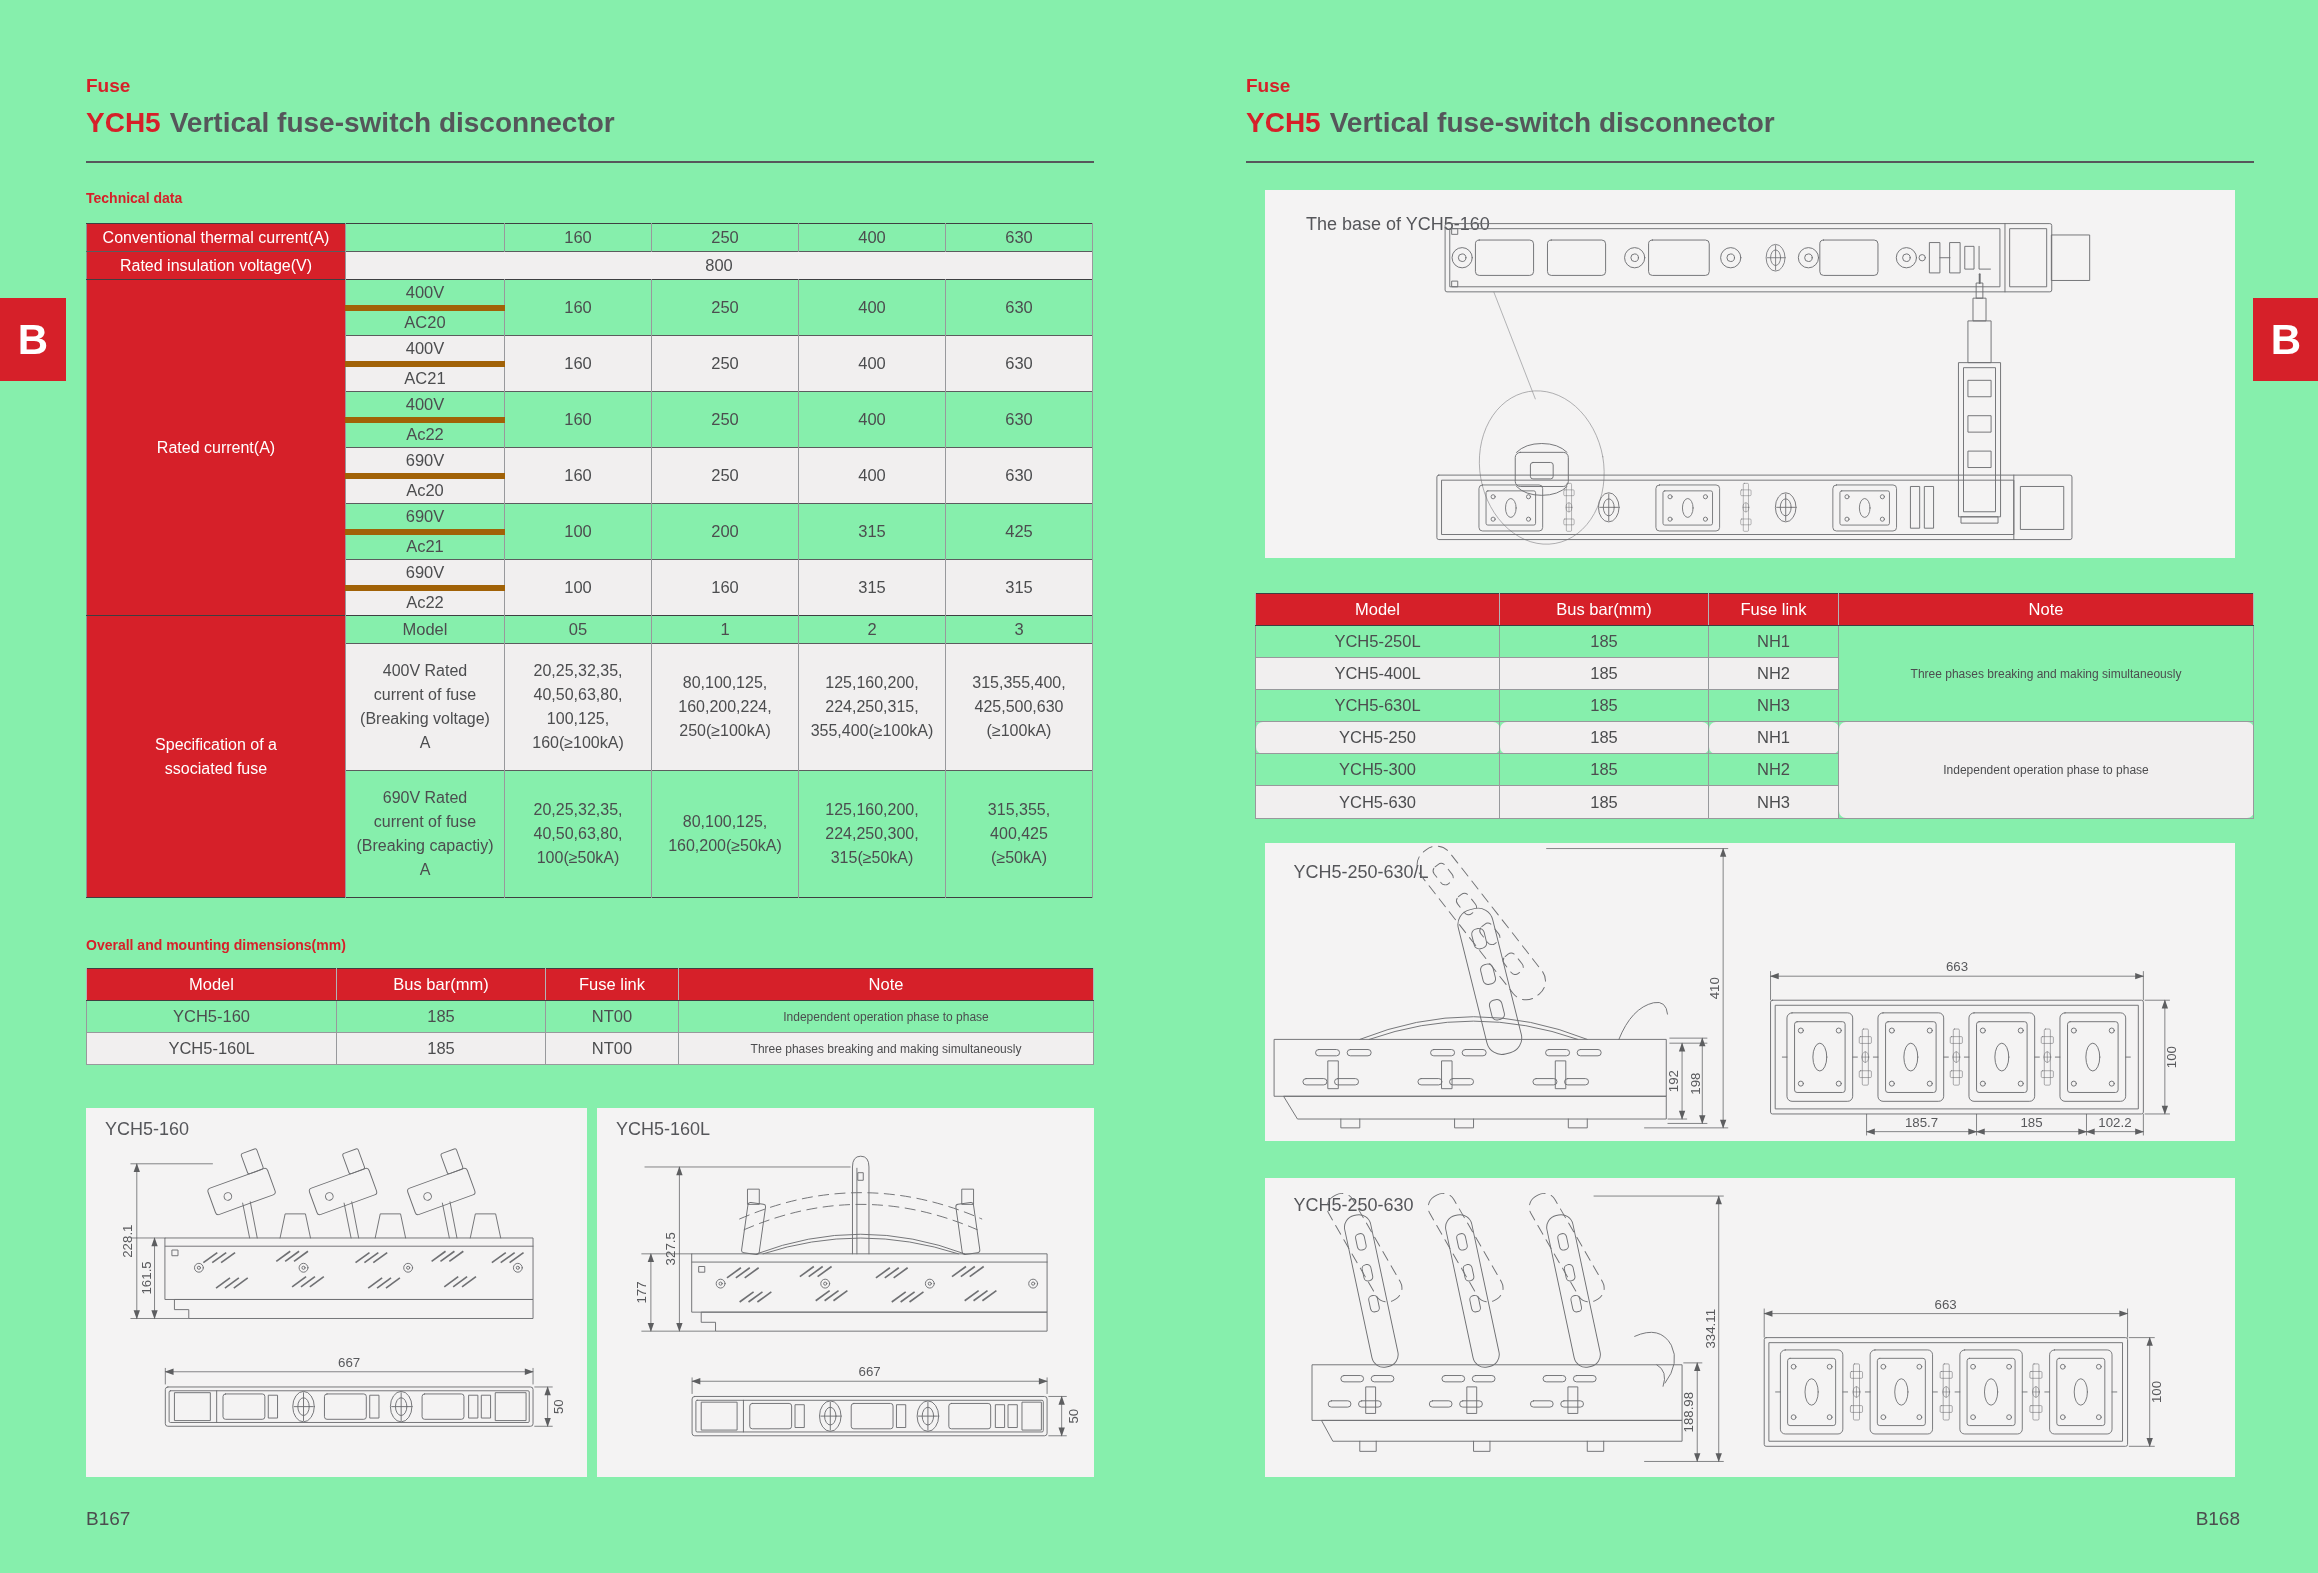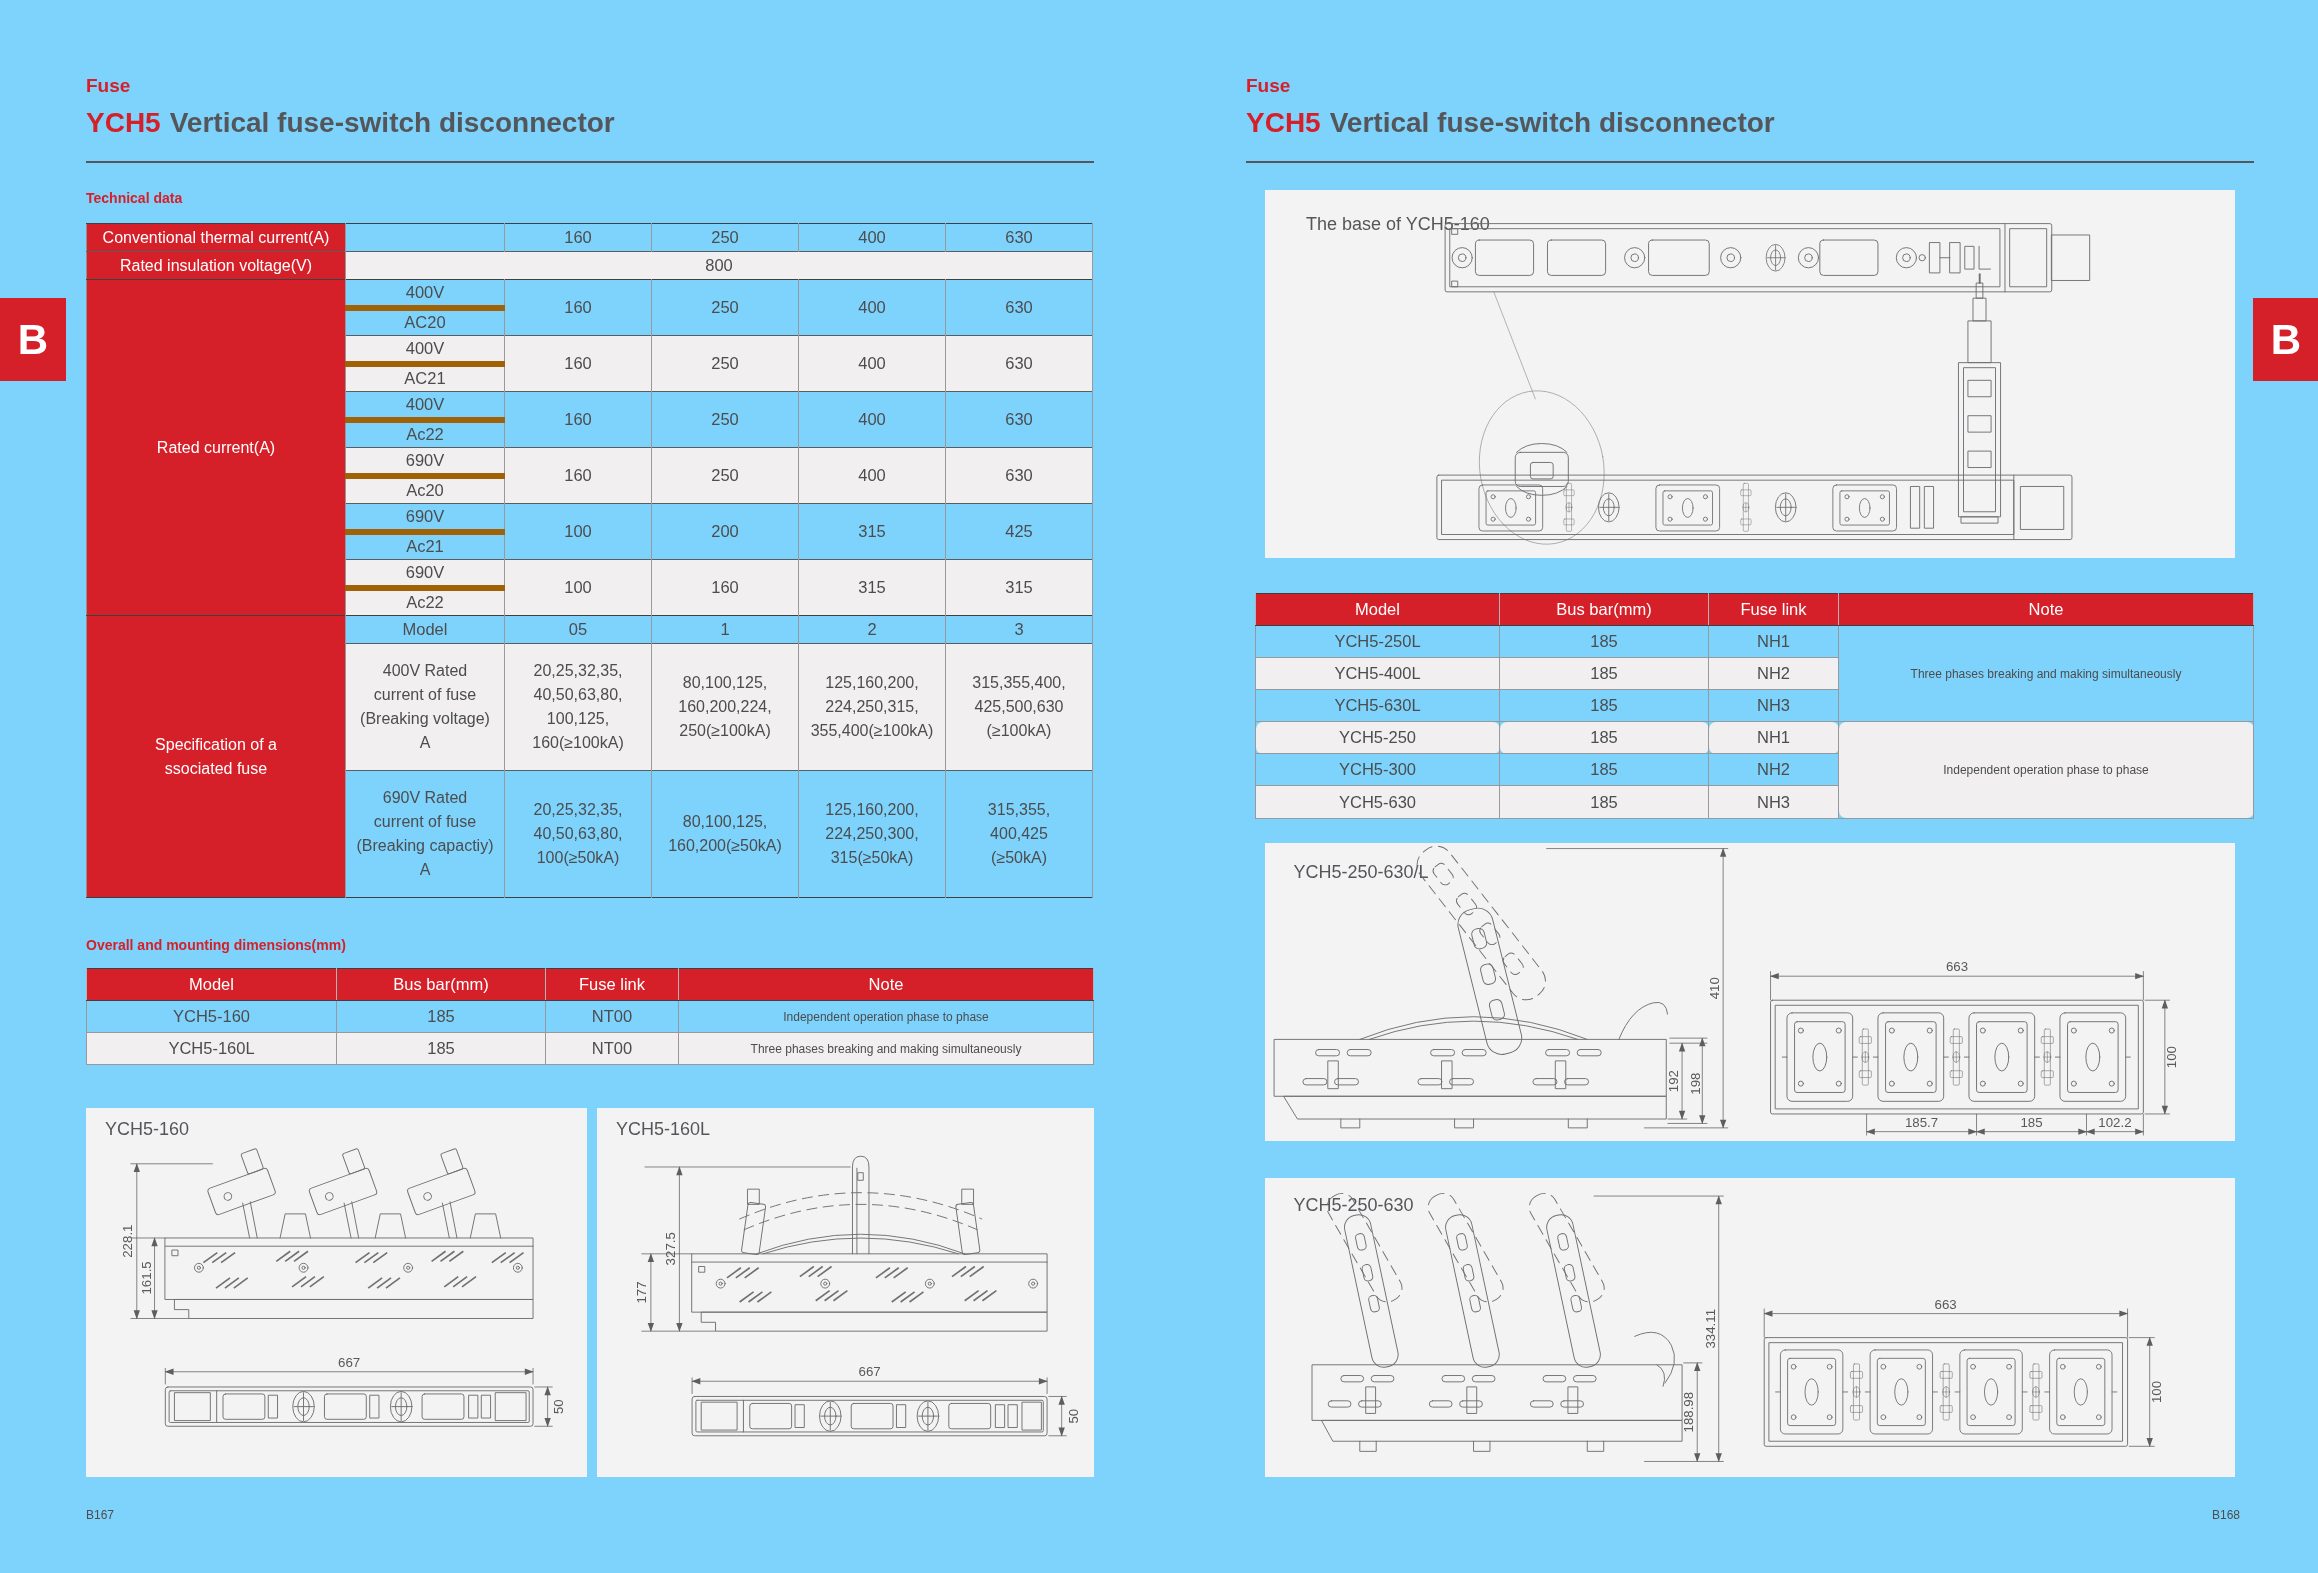--- a/index.html
+++ b/index.html
@@ -1,16 +1,16 @@
 <!DOCTYPE html>
 <html style="font-size:10px"><head>
 <meta charset="utf-8">
 <style>
   html,body{margin:0;padding:0;background:#fff;}
-  .sheet{position:relative;width:2319px;height:1573px;background:#7dd3fc;overflow:hidden;
+  .sheet{position:relative;width:2319px;height:1573px;background:#86efac;overflow:hidden;
          font-family:"Liberation Sans","DejaVu Sans",sans-serif;color:#4f5052;text-decoration:underline;--red:#d62029;}
   .abs{position:absolute;}
   .eyebrow{font-size:19px;font-weight:700;color:var(--red);}
   .title{font-size:28px;font-weight:700;color:#55565a;white-space:nowrap;text-align:right;}
   .title .model{color:var(--red);margin-right:9px;}
   .rule{height:1.9px;background:#56575b;}
   .sechead{font-size:14px;font-weight:700;color:var(--red);white-space:nowrap;}
   table{border-collapse:collapse;table-layout:fixed;}
   
   .tech{width:1006px;font-size:16.5px;text-align:center;color:#4c4d4f;
@@ -38,21 +38,21 @@
   .panel svg{position:absolute;left:0;top:0;width:100%;height:100%;}
   .ln{stroke:#6f7073;fill:none;stroke-width:1.5;stroke-linejoin:round;stroke-linecap:round;}
   .ln2{stroke:#8b8c8f;fill:none;stroke-width:1;}
   .hs{stroke:#6f7073;fill:none;stroke-width:2.6;}
   .dash{stroke-dasharray:16 10;}
   .dl{stroke:#5f6063;fill:none;stroke-width:1.2;}
   text.dim{fill:#58595c;font-size:21px;stroke:none;font-family:"Liberation Sans","DejaVu Sans",sans-serif;}
   
   .tab{position:absolute;width:66px;height:83px;background:var(--red);color:#fff;
        font-size:42px;font-weight:700;display:flex;align-items:center;justify-content:center;}
-  .pageno{font-size:12px;color:#4c4d4f;}
+  .pageno{font-size:19px;color:#4c4d4f;}
 </style>
 </head>
 <body>
 
 <div class="sheet" style="--red: #d62029;">
 
   <svg width="0" height="0" style="position:absolute" aria-hidden="true">
     <defs>
       <marker id="aE" markerWidth="16" markerHeight="12" refX="14" refY="6" orient="auto" markerUnits="userSpaceOnUse">
         <path d="M1,1 L15,6 L1,11 Z" fill="#5d5e60"></path>

